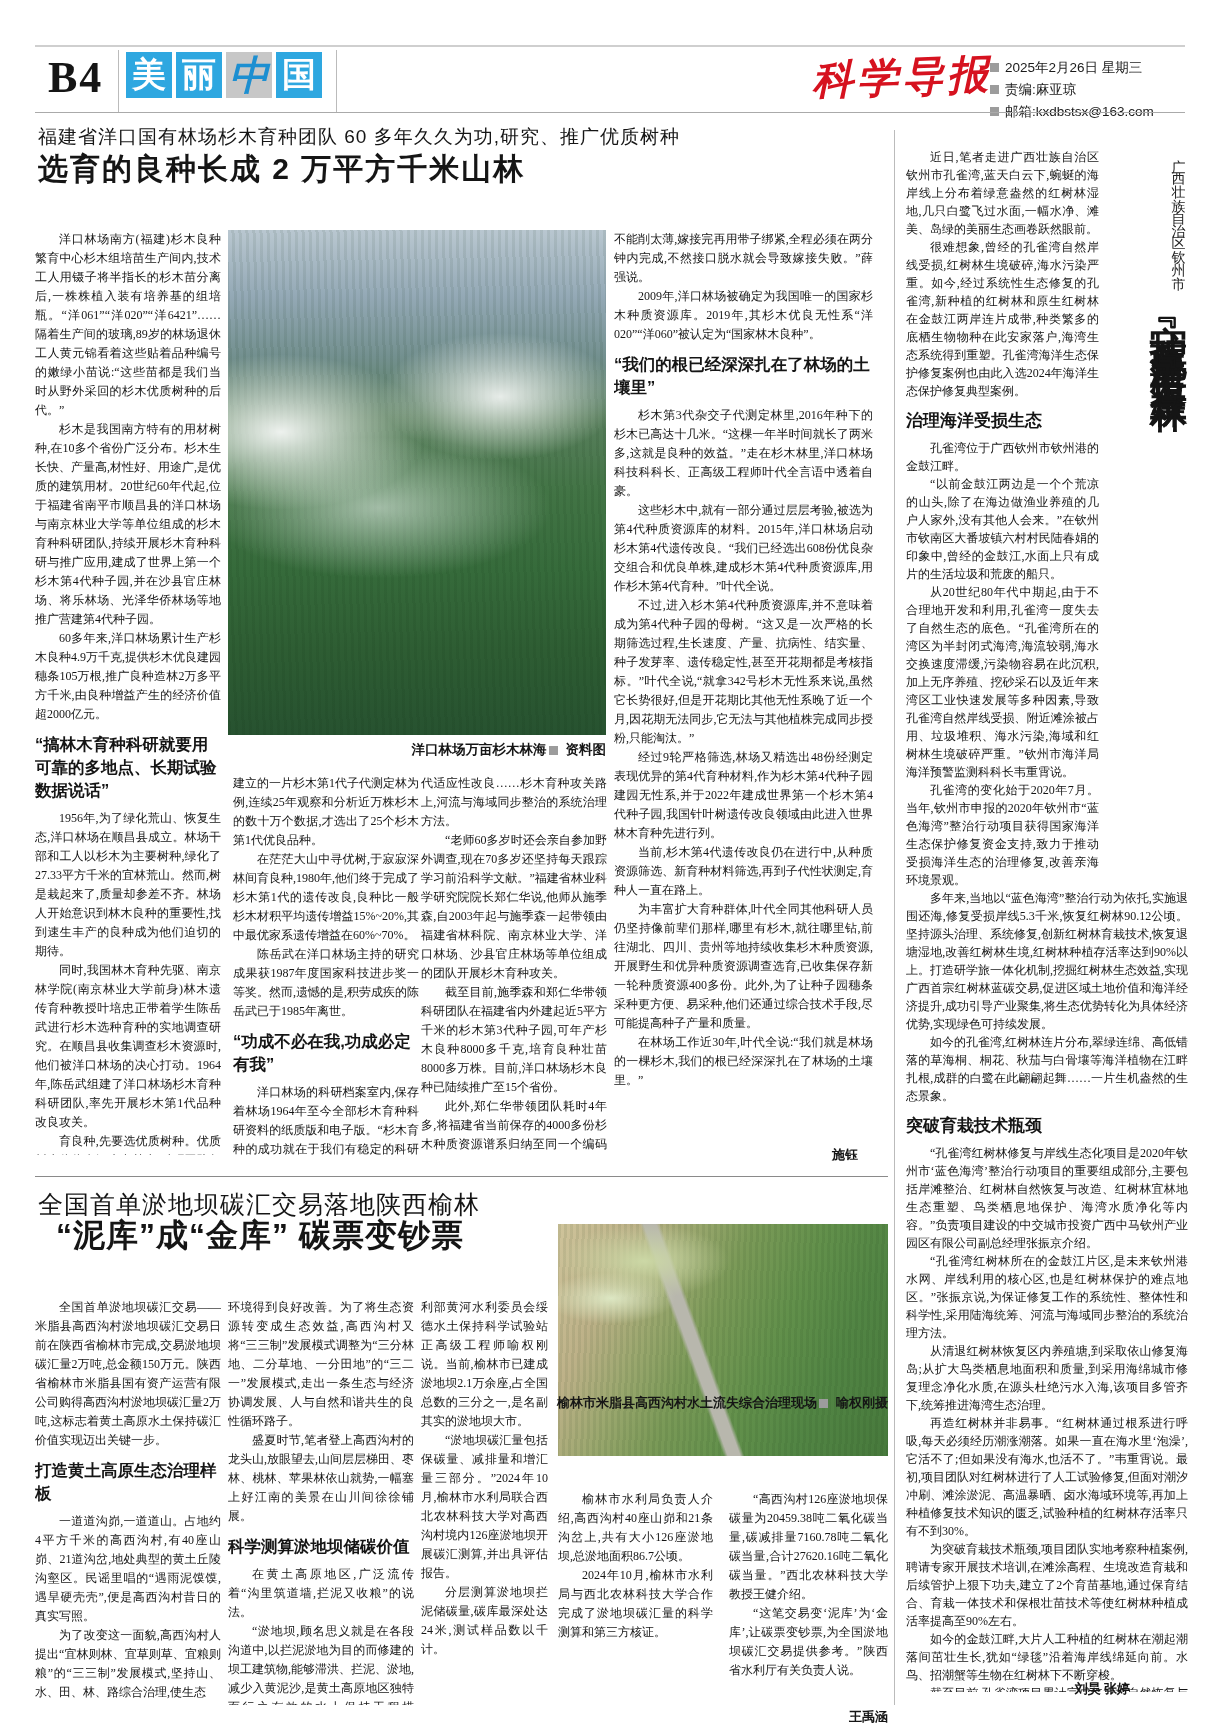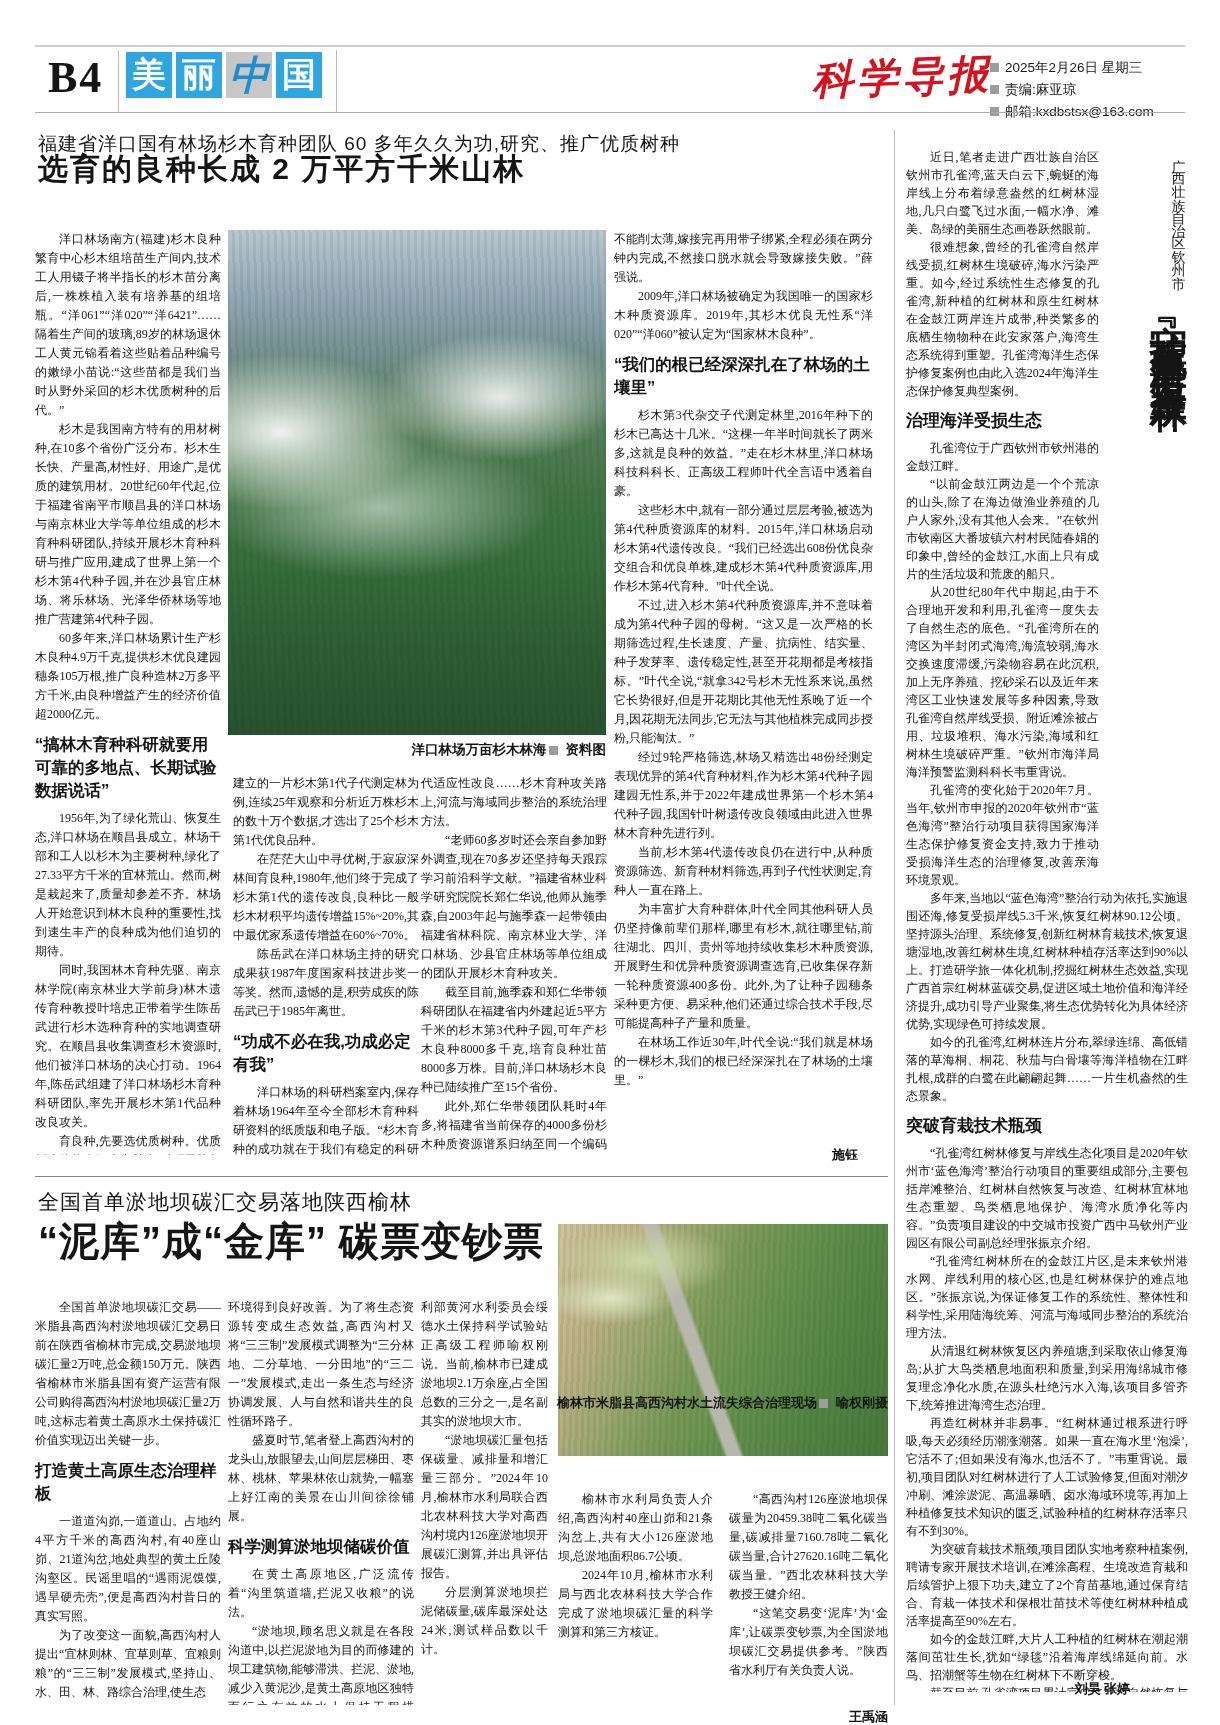--- a/index.html
+++ b/index.html
@@ -17,21 +17,21 @@
                 font-style:italic;font-size:40px;}
   .masthead{position:absolute;left:812px;top:50px;width:190px;color:#d6121f;font-weight:bold;
             font-style:italic;font-size:41px;letter-spacing:4px;white-space:nowrap;transform:rotate(-2deg);}
   .hdr-info{position:absolute;left:990px;top:58px;font-family:"Liberation Sans",sans-serif;
             font-size:13.5px;line-height:19px;color:#1a1a1a;}
   .hdr-info .row{display:flex;align-items:center;margin-bottom:3px;white-space:nowrap;}
   .sq-icon{display:inline-block;width:9px;height:9px;background:#9c9c9c;margin-right:6px;flex:none;}
 
   
   .kicker{position:absolute;left:38px;top:124px;font-family:"Liberation Sans",sans-serif;
-          font-size:19px;letter-spacing:1px;white-space:nowrap;margin-top:7px;}
+          font-size:19px;letter-spacing:1px;white-space:nowrap;}
   .headline-main{position:absolute;left:38px;top:152px;width:840px;font-family:"Liberation Sans",sans-serif;
           font-weight:bold;font-size:30px;letter-spacing:2px;line-height:1.1;white-space:nowrap;}
   .col{position:absolute;overflow:hidden;font-size:12px;line-height:19px;}
   .para{margin:0;text-indent:2em;text-align:justify;}
   .para.cont{text-indent:0;}
   .subhead{font-family:"Liberation Sans",sans-serif;font-weight:bold;font-size:16.5px;
            line-height:23px;margin:9px 0 7px;text-indent:0;}
   .byline{position:absolute;font-size:13px;text-align:right;font-weight:bold;}
 
   
@@ -47,23 +47,23 @@
   .photo2{position:absolute;left:558px;top:1224px;width:330px;height:232px;
     background:
       radial-gradient(ellipse 42% 26% at 26% 16%, #ccd8a6, rgba(0,0,0,0) 62%),
       radial-gradient(ellipse 28% 16% at 16% 32%, #dde7c3, rgba(0,0,0,0) 70%),
       linear-gradient(70deg, rgba(0,0,0,0) 40%, #b8b7ad 41%, #b8b7ad 44%, rgba(0,0,0,0) 45%),
       repeating-linear-gradient(92deg, rgba(20,50,15,.08) 0 3px, rgba(255,255,255,0) 3px 6px),
       linear-gradient(115deg,#cfc49b 0%,#bdb188 18%,#9aa76e 32%,#7b9a58 45%,#62904b 62%,#528544 78%,#47793c 100%);}
 
   
   .kicker2{position:absolute;left:38px;top:1188px;font-family:"Liberation Sans",sans-serif;
-           font-size:21px;letter-spacing:1px;white-space:nowrap;}
-  .headline-dam{position:absolute;left:38px;top:1214px;width:520px;font-family:"Liberation Sans",sans-serif;
-           font-weight:bold;font-size:40px;letter-spacing:1px;white-space:nowrap;}
+           font-size:25px;letter-spacing:1px;white-space:nowrap;}
+  .headline-dam{position:absolute;left:56px;top:1214px;width:520px;font-family:"Liberation Sans",sans-serif;
+           font-weight:bold;font-size:32px;letter-spacing:1px;white-space:nowrap;}
 
   
   .bay{position:absolute;left:906px;top:148px;width:282px;height:1544px;overflow:hidden;
        font-size:12px;line-height:18px;}
   .bay .subhead{font-size:17px;}
   .bay-strip{float:right;width:80px;height:732px;margin:0 0 8px 9px;
              writing-mode:vertical-rl;display:flex;}
   .bay-loc{font-family:"Liberation Sans",sans-serif;font-size:14px;letter-spacing:13px;
            color:#222;margin-left:4px;white-space:nowrap;}
   .bay-head{font-family:"Liberation Serif",serif;font-weight:bold;font-size:37px;

